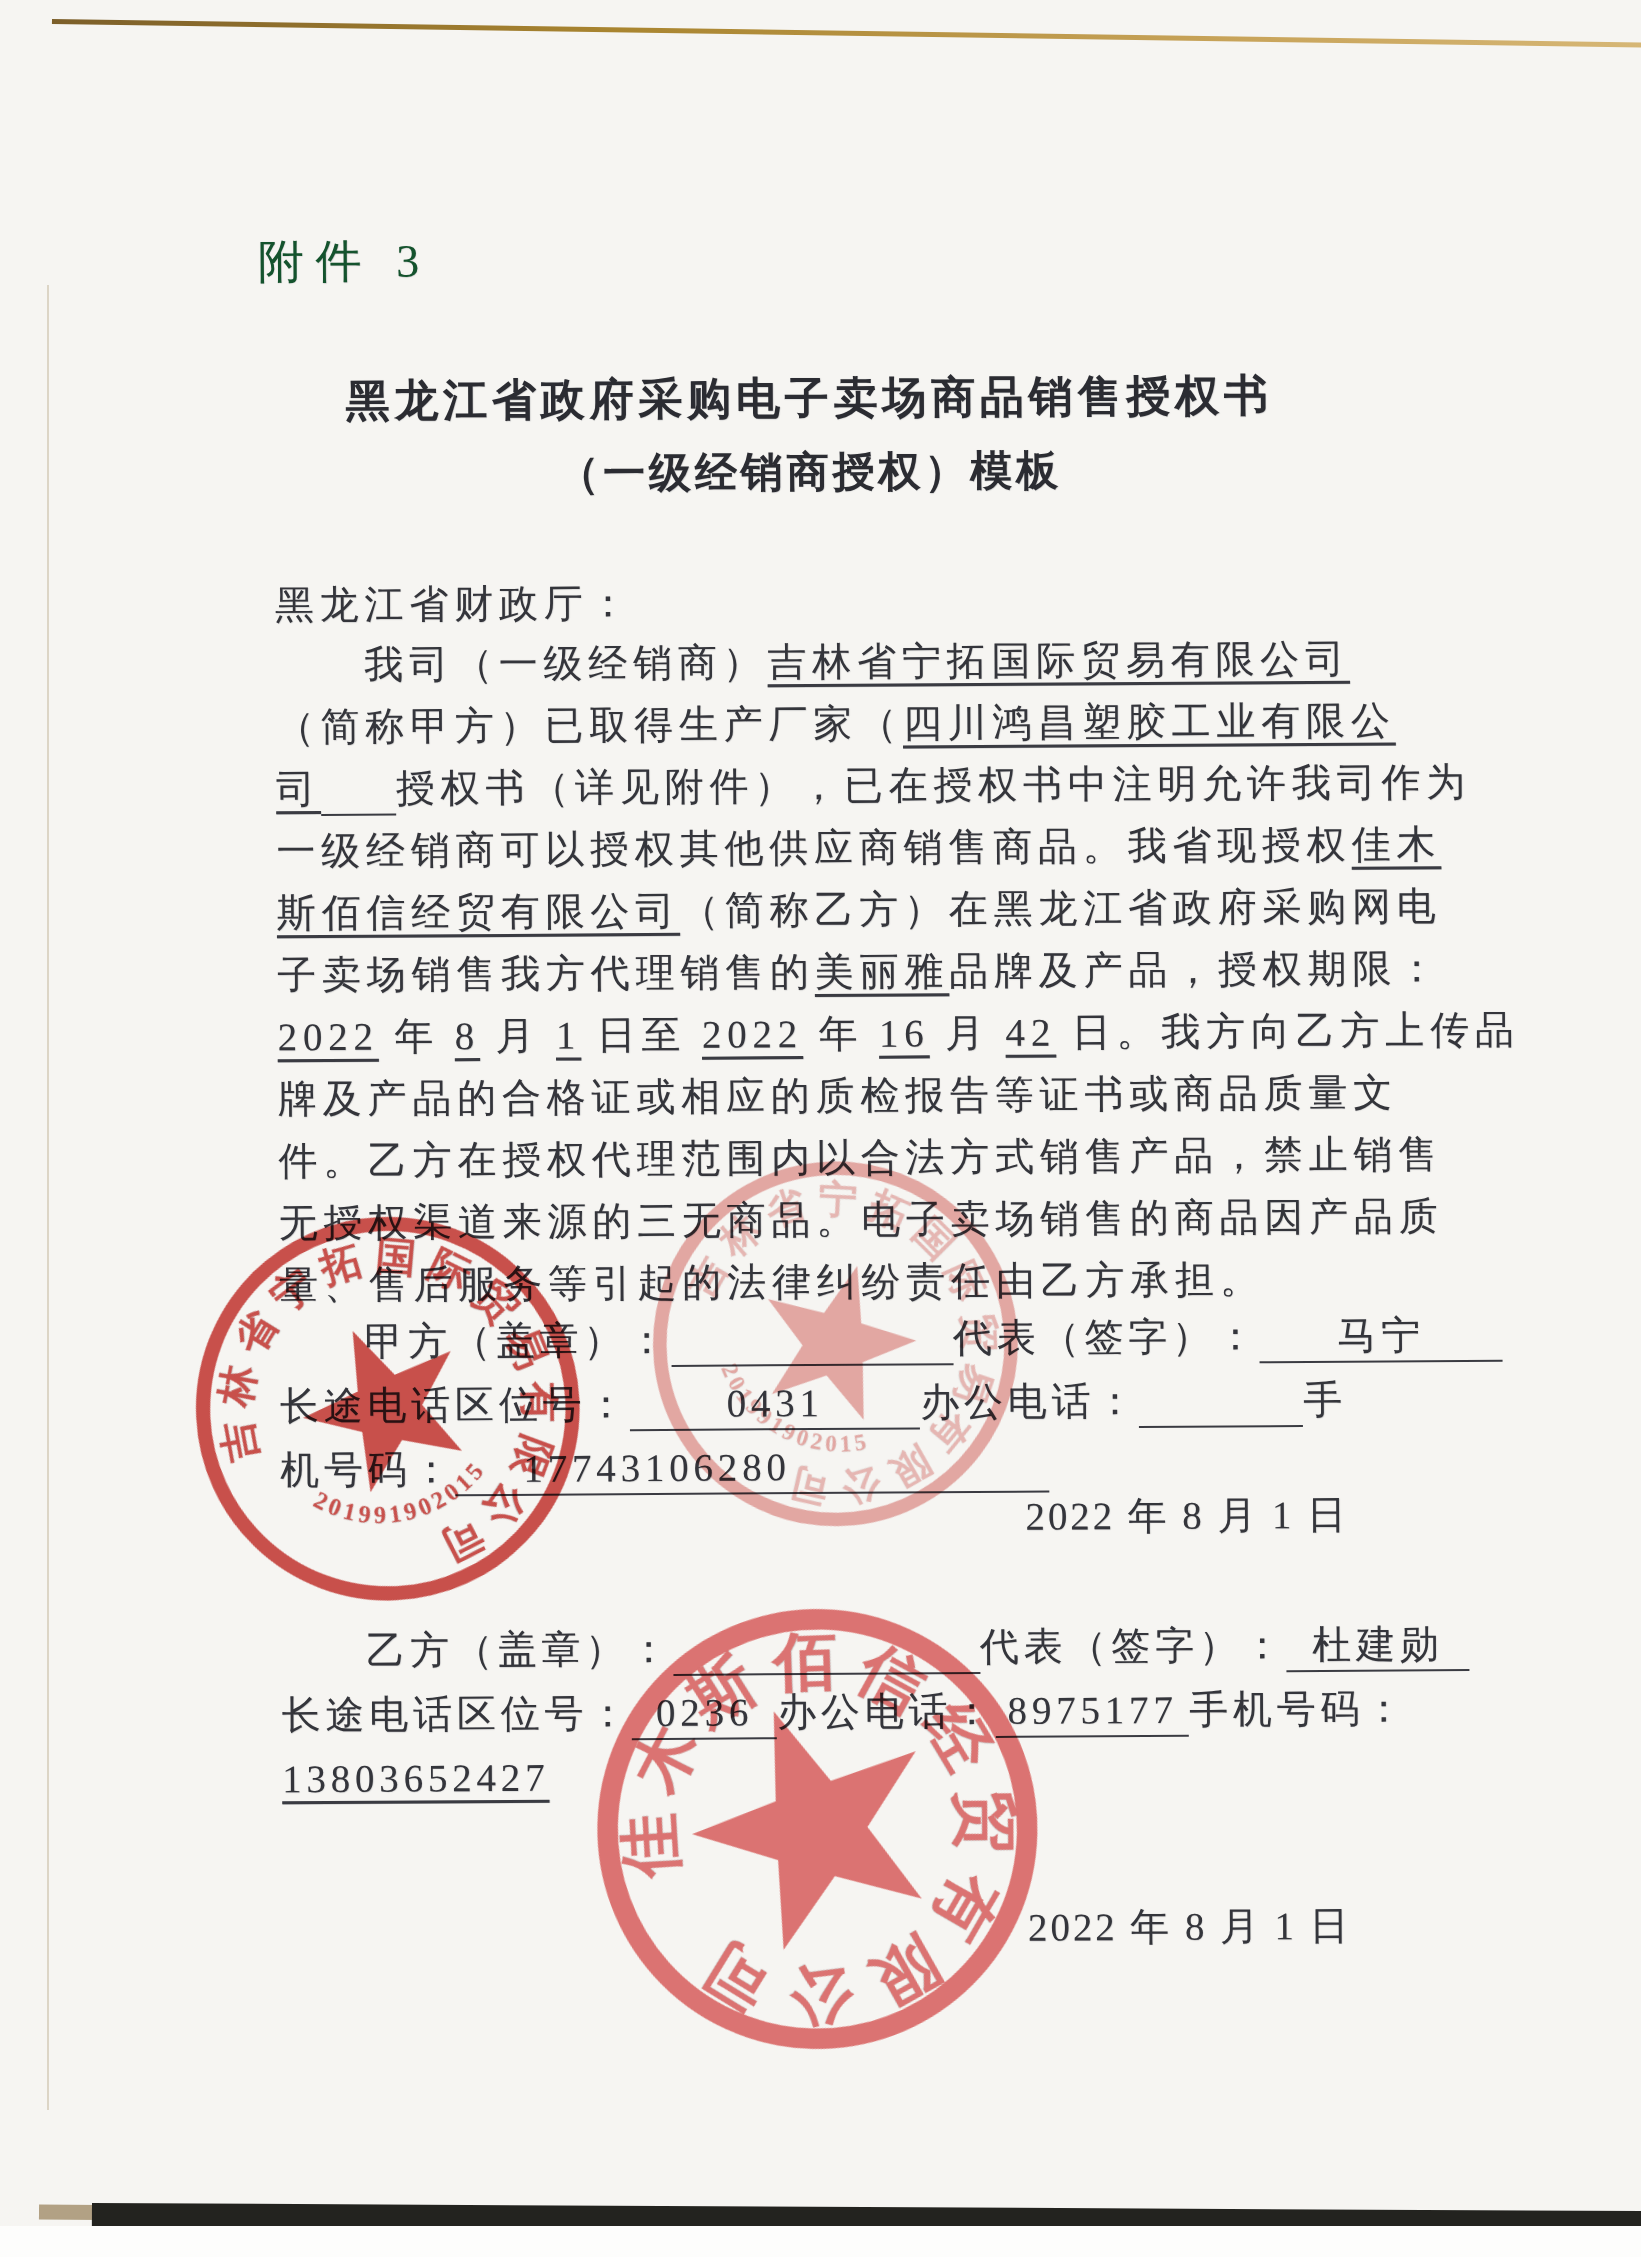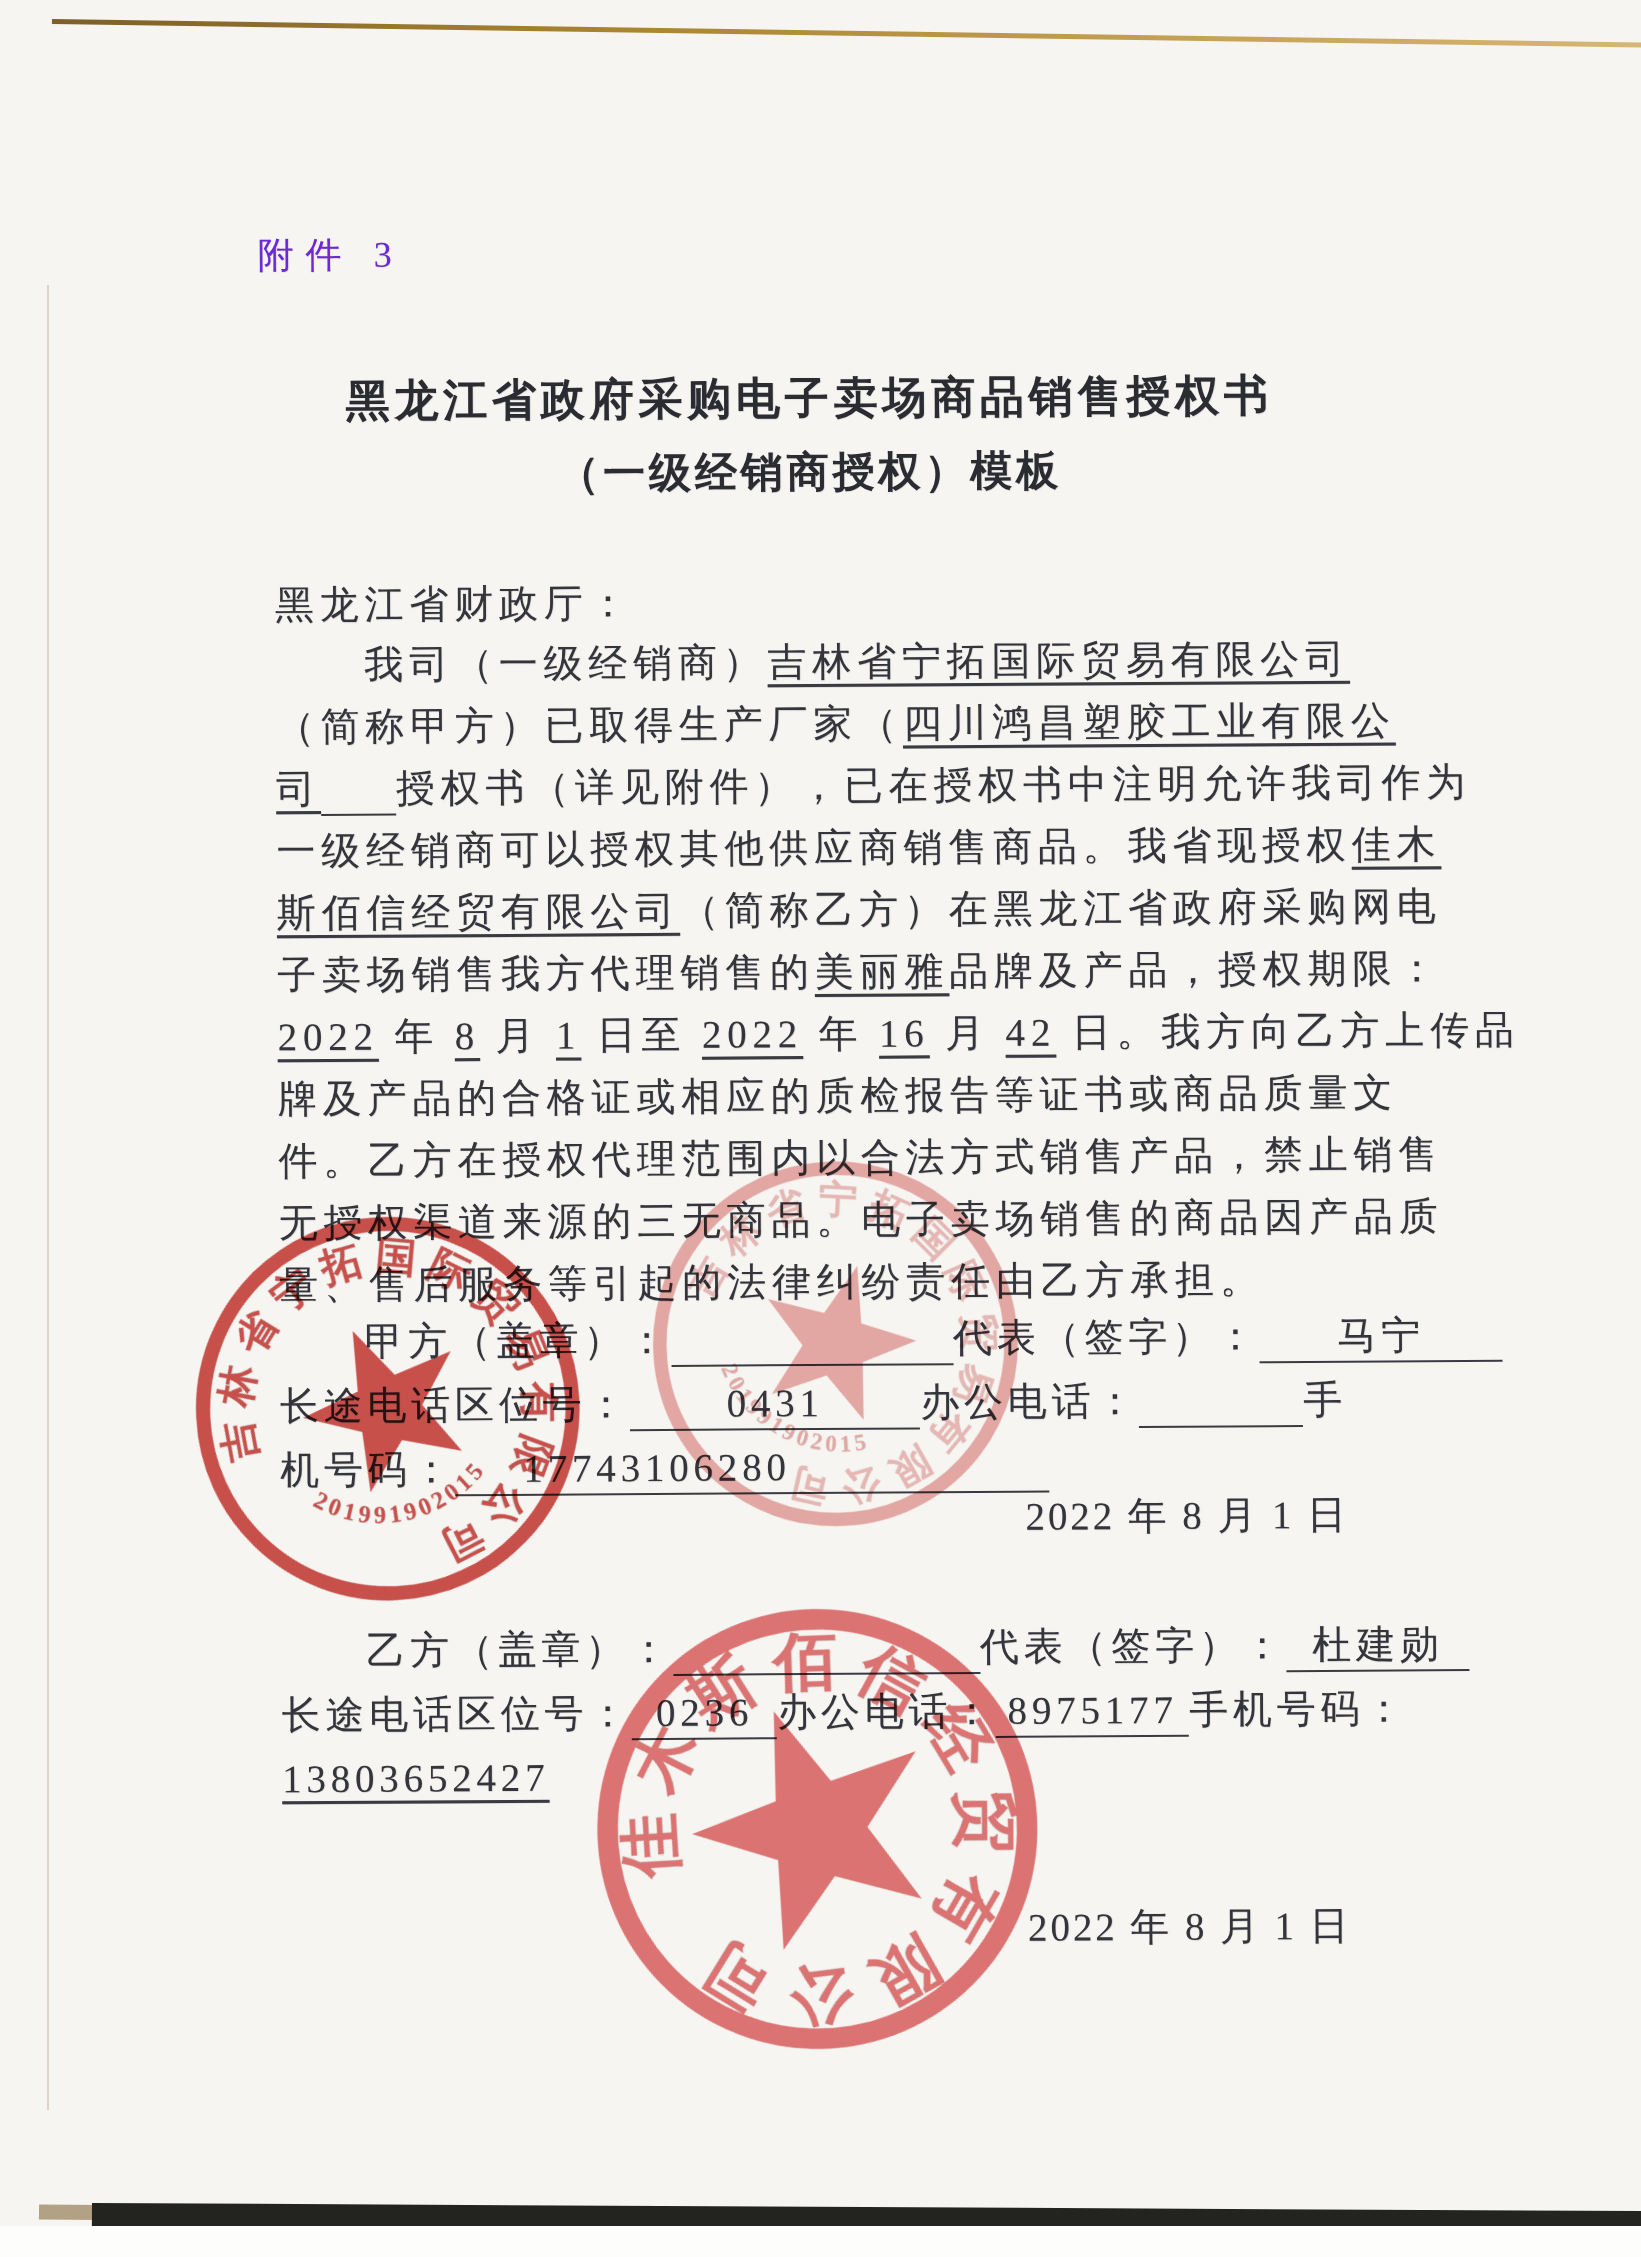--- a/index.html
+++ b/index.html
@@ -11,21 +11,21 @@
     transform:rotate(0.85deg);transform-origin:left top;}
   .edge-left{position:absolute;left:47px;top:285px;width:1.9px;height:1825px;background:#c6b9a2;opacity:.55;}
   .strip-dark{position:absolute;left:92px;top:2203px;width:1583px;height:24px;background:#23231f;
     transform:rotate(0.3deg);transform-origin:left top;}
   .strip-tan{position:absolute;left:39px;top:2205px;width:121px;height:15.4px;background:#b2a184;
     transform:rotate(0.4deg);}
   .below-strip{position:absolute;left:0;top:2226px;width:1641px;height:31px;background:#fdfdfc;}
   
   .doc{position:absolute;inset:0;transform:rotate(-0.35deg);transform-origin:821px 1110px;
     color:#34353b;text-shadow:0.4px 0.4px 1px rgba(44,45,55,.3);}
-  .att{position:absolute;left:263px;top:228px;font-size:36px;letter-spacing:11.6px;color:#6d28d9;}
+  .att{position:absolute;left:263px;top:228px;font-size:46px;letter-spacing:11.6px;color:#14532d;}
   .title1{position:absolute;left:280px;top:369px;width:1067px;text-align:center;
     font-size:44px;font-weight:700;letter-spacing:4.8px;color:#2b2c32;}
   .title2{position:absolute;left:280px;top:444px;width:1067px;text-align:center;
     font-size:42px;font-weight:700;letter-spacing:3.9px;color:#2b2c32;}
   .salut{position:absolute;left:278px;top:575px;font-size:39px;letter-spacing:5.8px;}
   .bodytext{position:absolute;left:278px;top:631px;width:1072px;font-size:39px;
     line-height:62px;letter-spacing:5.8px;white-space:nowrap;}
   .bl{height:62px;}
   .indent{padding-left:89px;}
   .u{text-decoration:underline;text-decoration-thickness:2.9px;text-underline-offset:8.7px;

